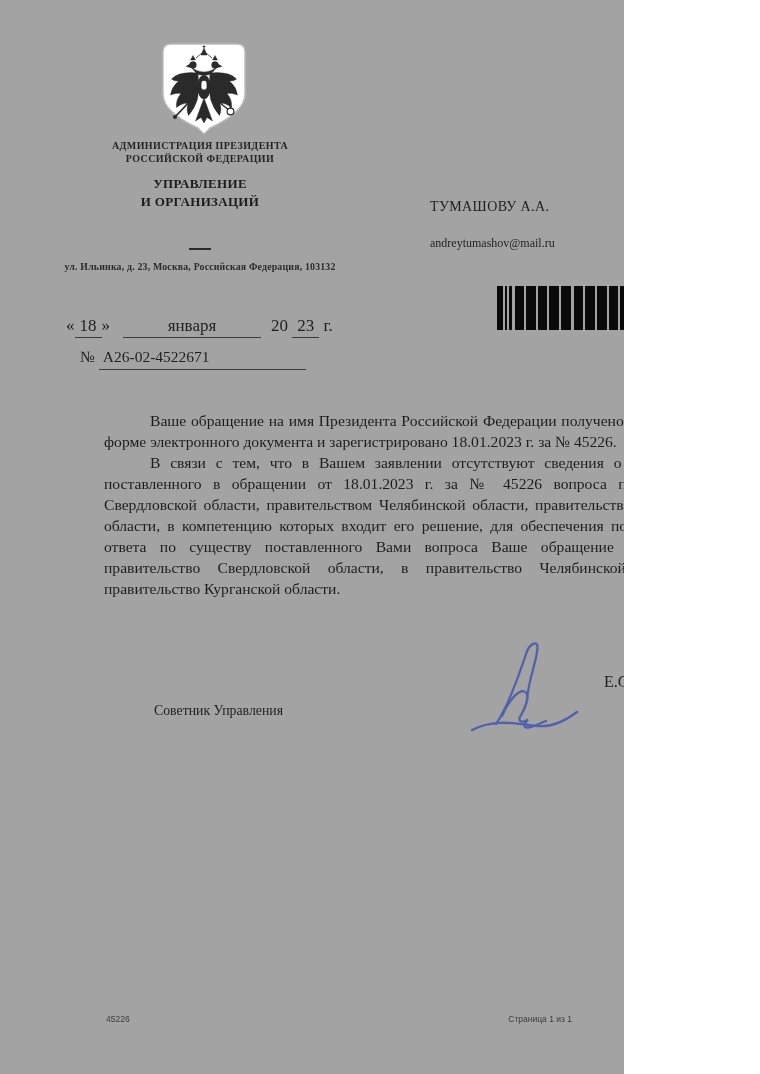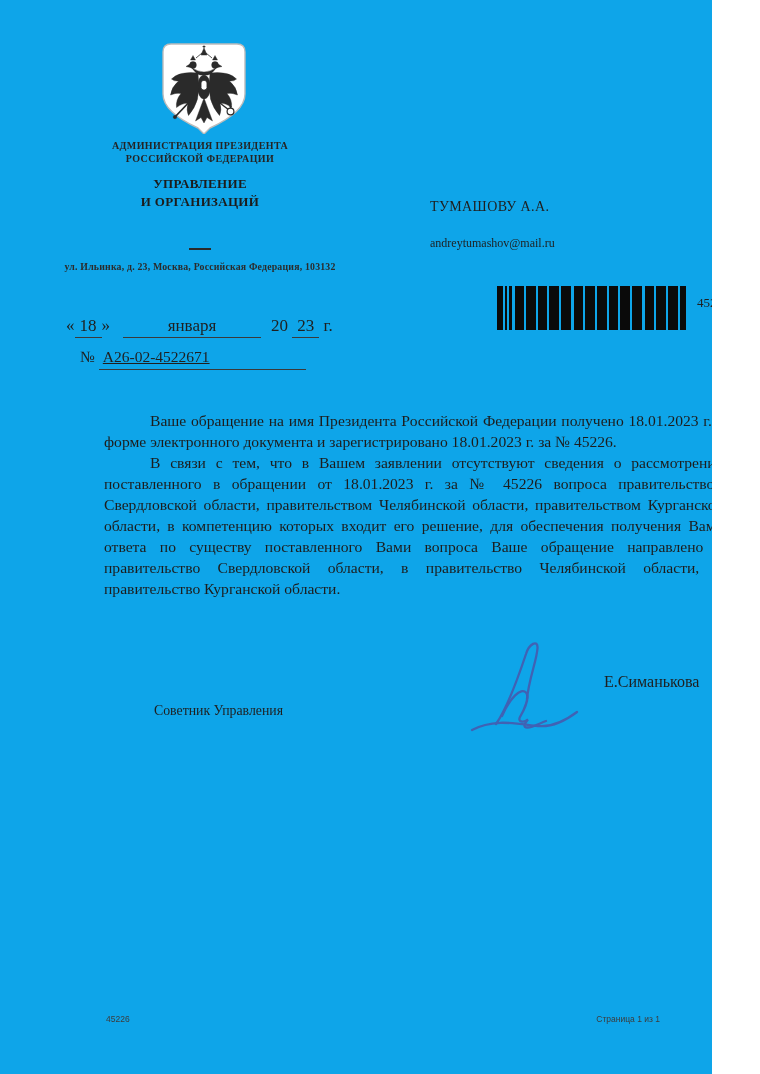--- a/index.html
+++ b/index.html
@@ -1,20 +1,20 @@
 <!DOCTYPE html>
 <html><head>
 <meta charset="utf-8">
 <style>
   * { margin:0; padding:0; box-sizing:border-box; }
   html,body { background:#ffffff; }
   .page {
     position:relative;
-    width:712px; height:1074px;
-    background:#0ea5e9;
+    width:624px; height:1074px;
+    background:#a3a3a3;
     font-family:"Liberation Serif","DejaVu Serif",serif;
     color:#1f1f1f;
     overflow:hidden;
     padding-left:48px;
   }
 
   
   .emblem { position:absolute; left:160px; top:42px; width:88px; height:92px; }
   .org-name {
     position:absolute; left:30px; top:139px; width:340px;
@@ -47,21 +47,21 @@
 
   
   .date-line { position:absolute; left:66px; top:316px; font-size:17px; white-space:nowrap; }
   .u { border-bottom:1px solid #3a3a3a; padding:0 5px 1px 5px; display:inline-block; }
   .month-blank {
     display:inline-block; width:138px; text-align:center;
     border-bottom:1px solid #3a3a3a; margin-left:13px; padding-bottom:1px;
   }
   .year-prefix { margin-left:10px; }
   .doc-number-line { position:absolute; left:80px; top:348px; font-size:15.5px; white-space:nowrap; }
-  .doc-number { border-bottom:1px solid #3a3a3a; padding:0 96px 3px 4px; margin-left:4px; display:inline-block;text-decoration:underline; }
+  .doc-number { border-bottom:1px solid #3a3a3a; padding:0 96px 3px 4px; margin-left:4px; display:inline-block; }
 
   
   .body-text {
     position:absolute; left:104px; top:410px; width:620px;
     font-size:15.6px; line-height:21px; text-align:justify; color:#1d1d1d;
   }
   .body-text p { text-indent:46px; }
 
   
   .sig-position { position:absolute; left:106px; top:703px; font-size:13.8px;margin-left:48px; }

